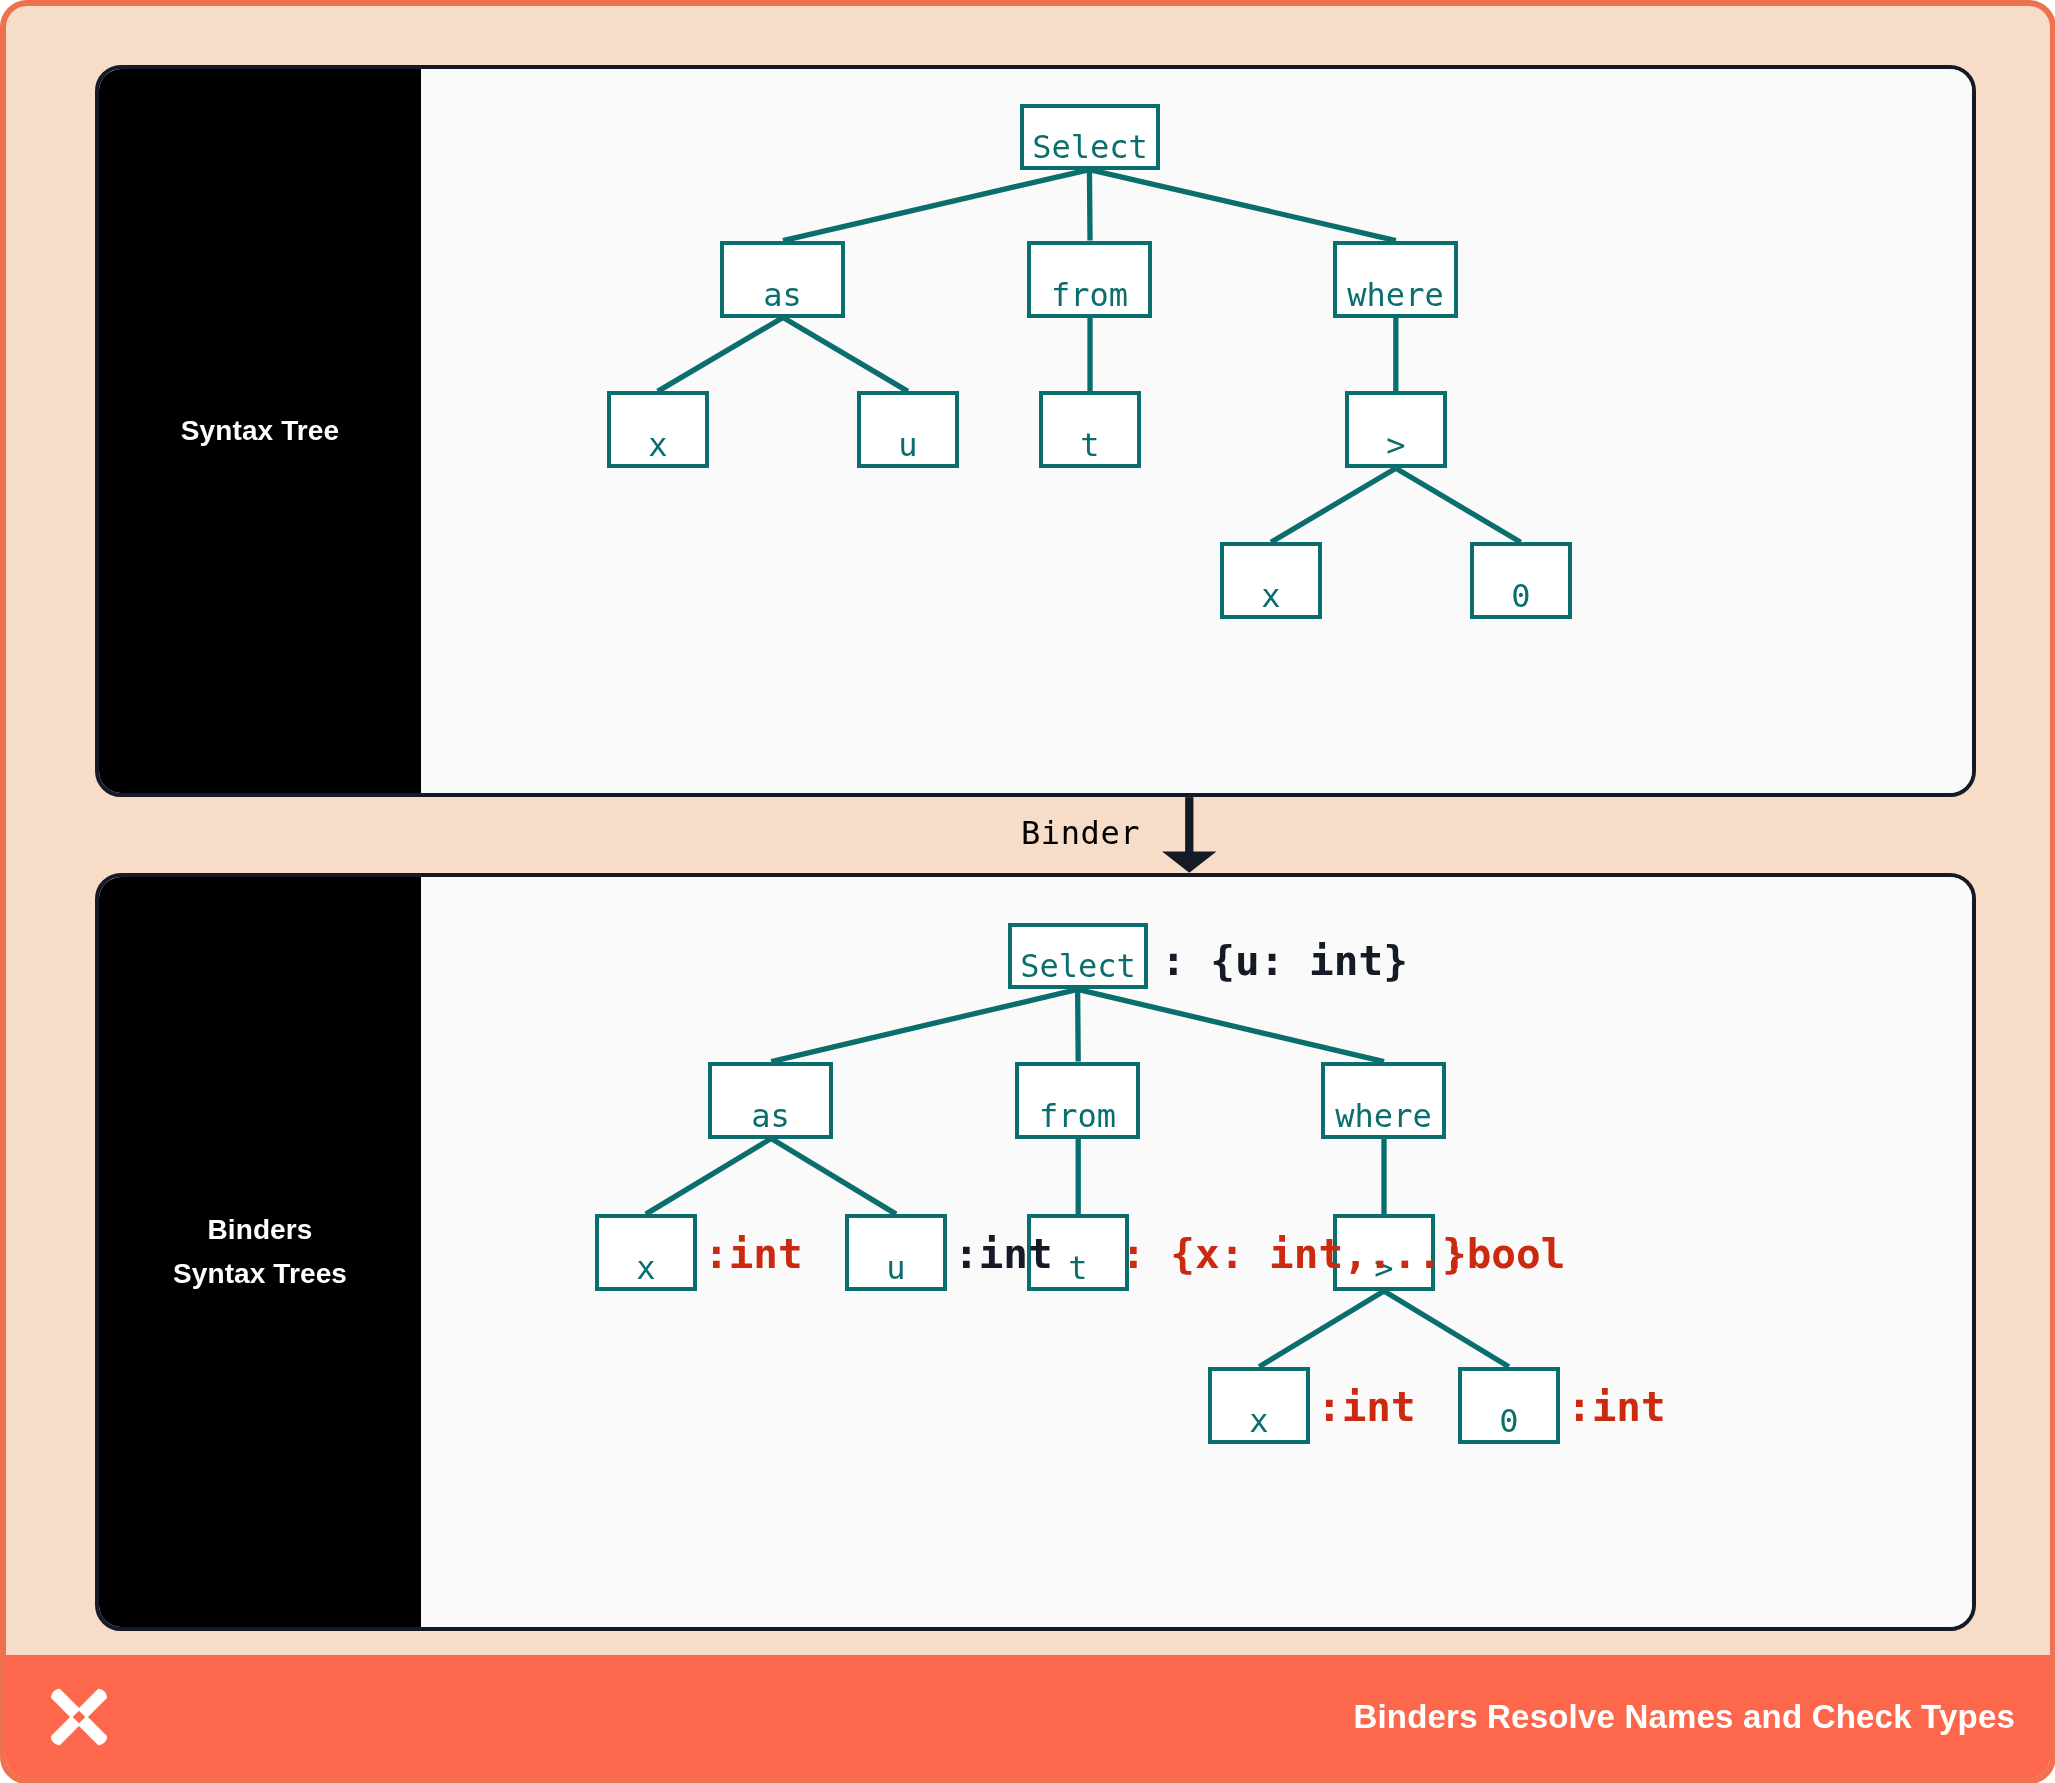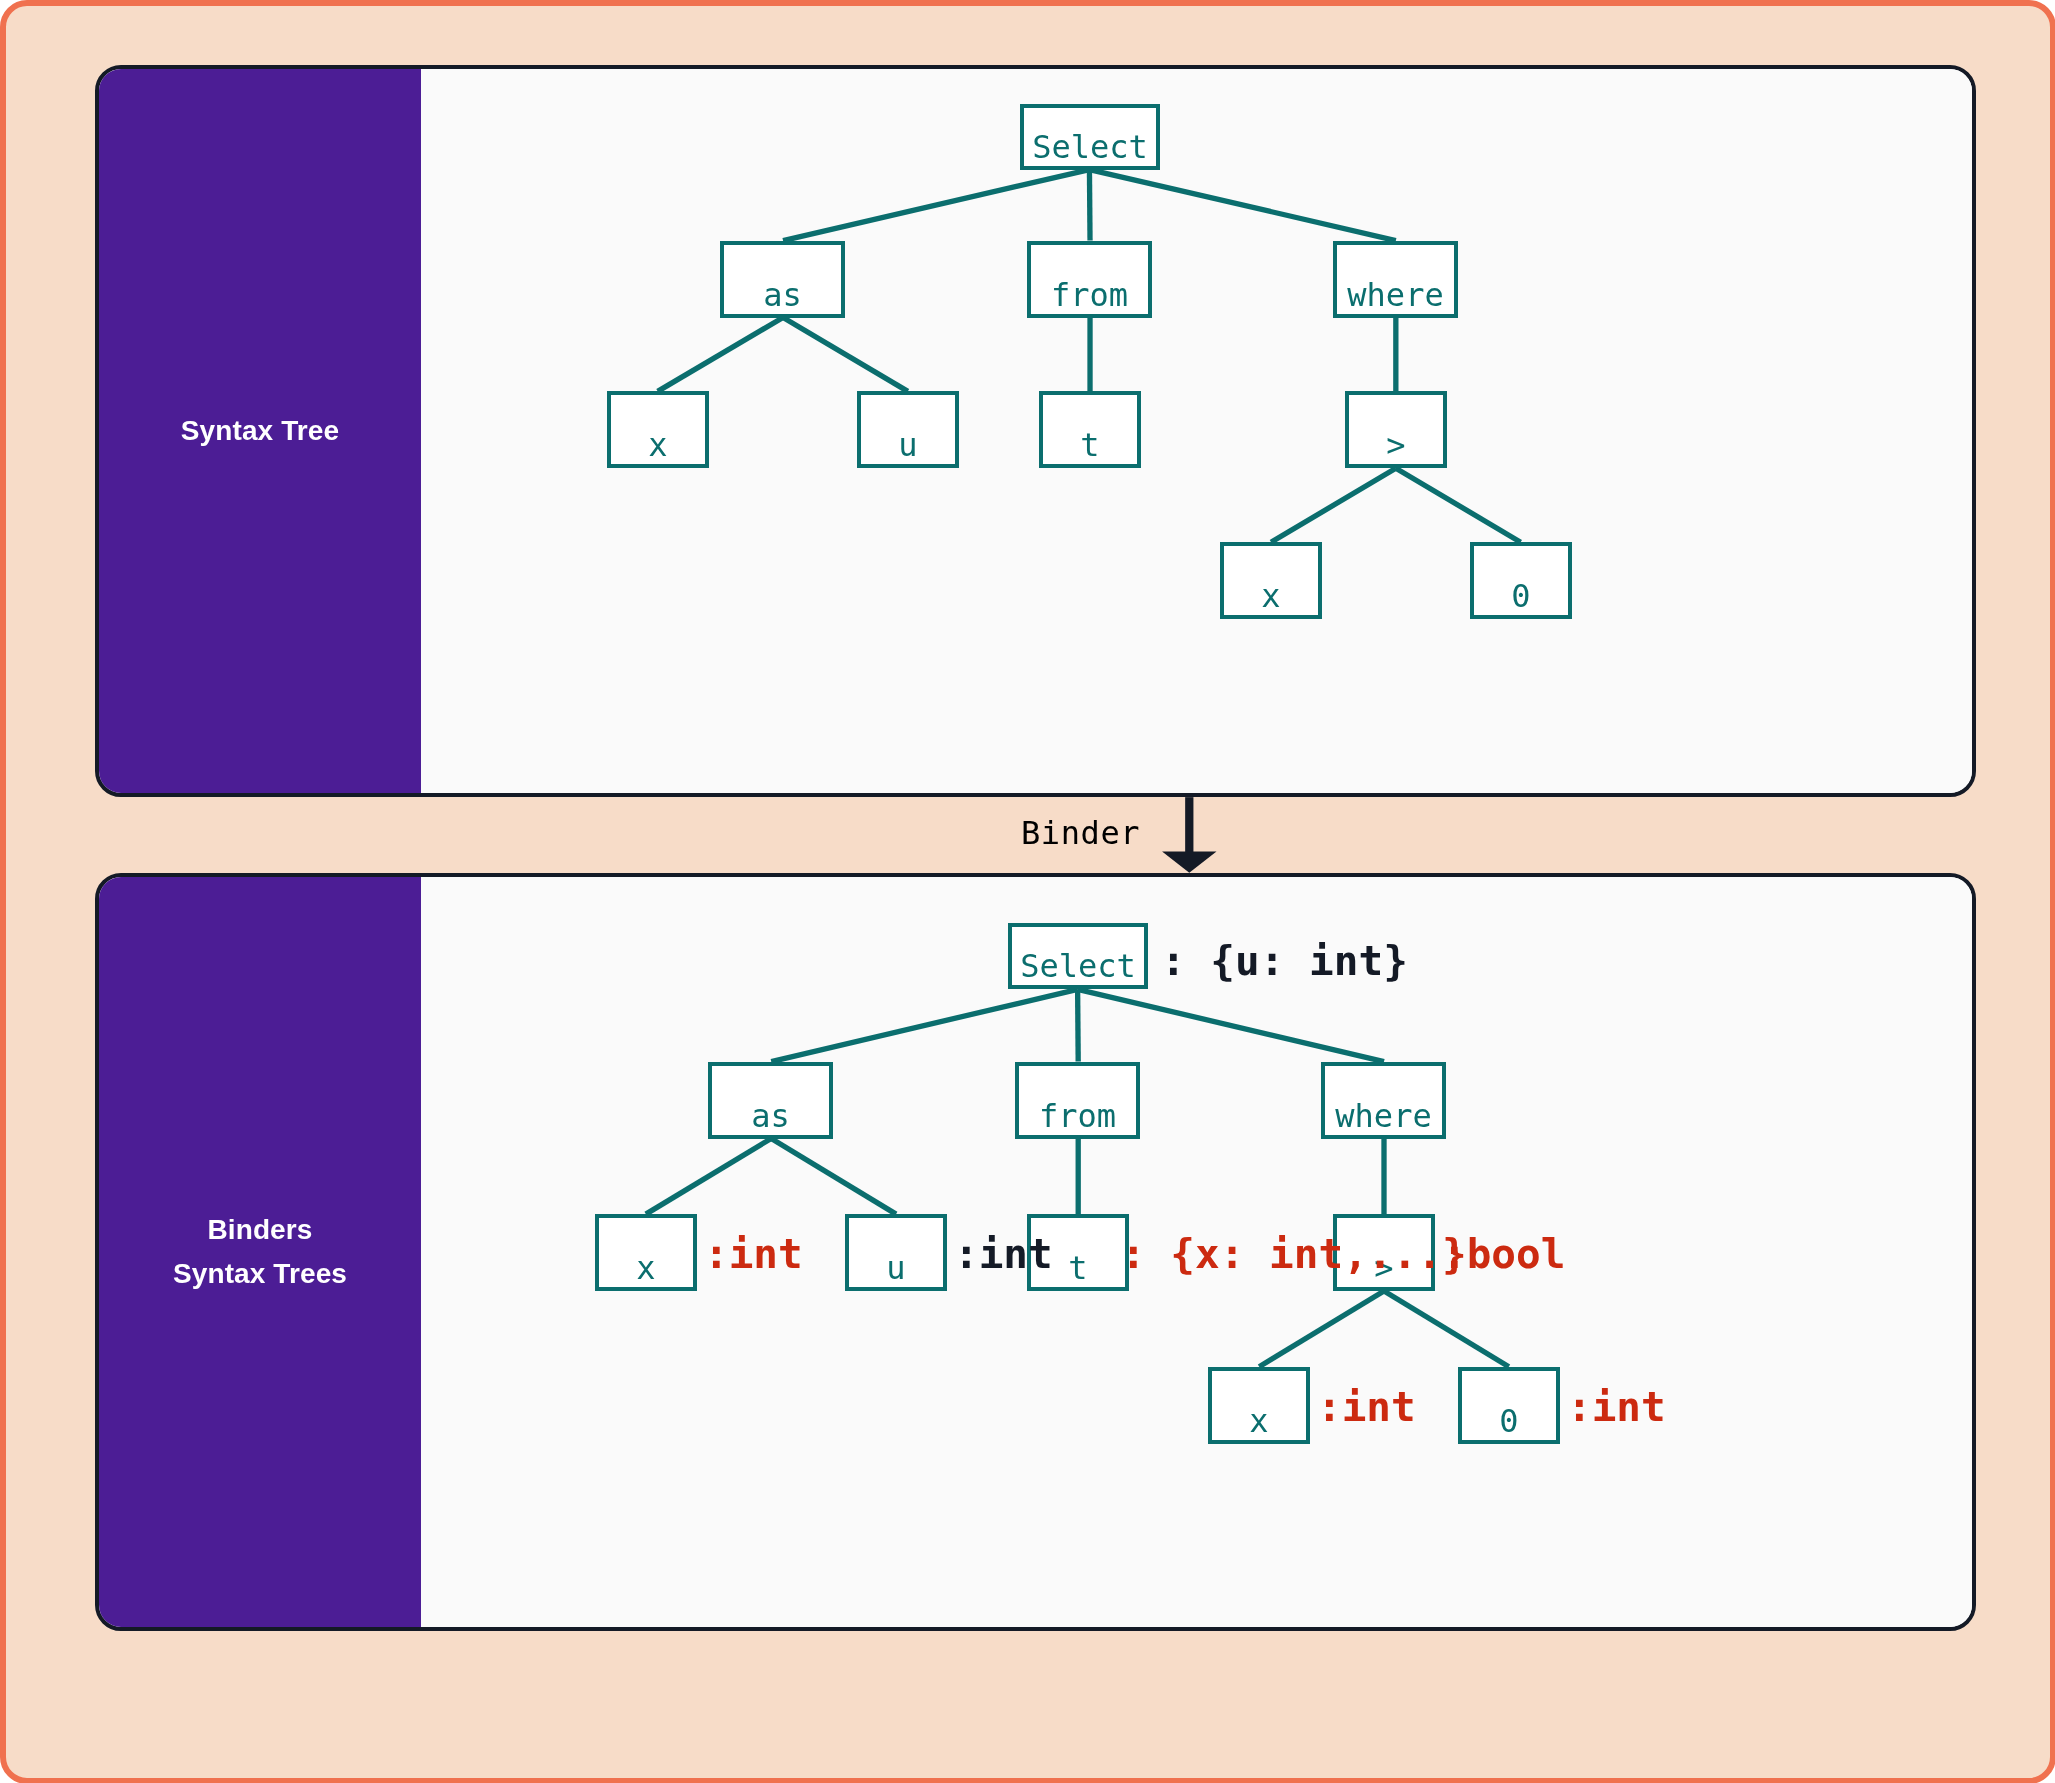--- a/index.html
+++ b/index.html
@@ -34,21 +34,21 @@
     border: 4.1px solid #141A26;
     border-radius: 26px;
     overflow: hidden;
     display: flex;
   }
   .panel-top    { left: 89px; top: 59px;  width: 1881px; height: 732px; }
   .panel-bottom { left: 89px; top: 867px; width: 1881px; height: 758px; }
 
   .panel-sidebar {
     flex: 0 0 322px;
-    background: #4c1d95;
+    background: #000000;
     color: #FFFFFF;
     display: flex;
     align-items: center;
     justify-content: center;
     text-align: center;
     font-size: 28px;
     font-weight: bold;
     line-height: 1.58;
     letter-spacing: 0.1px;
   }
@@ -264,15 +264,23 @@
       </div>
       <div class="annot red" style="left:896px; top:510px;">:int</div>
 
       <div class="node" style="left:1037px; top:490px; width:102px; height:77px;">
         <span>0</span>
       </div>
       <div class="annot red" style="left:1146px; top:510px;">:int</div>
     </div>
   </div>
 
+  <div class="footer">
+    <svg class="footer-logo" viewBox="0 0 100 100">
+      <path d="M20 6 L50 36 L80 6 A14 14 0 0 1 94 20 L64 50 L94 80 A14 14 0 0 1 80 94
+               L50 64 L20 94 A14 14 0 0 1 6 80 L36 50 L6 20 A14 14 0 0 1 20 6 Z" fill="#FFFFFF"></path>
+      <rect x="43" y="43" width="14" height="14" transform="rotate(45 50 50)" fill="#FD674B"></rect>
+    </svg>
+    <div class="footer-caption">Binders Resolve Names and Check Types</div>
+  </div>
 
 </div>
 
 
 </body></html>

